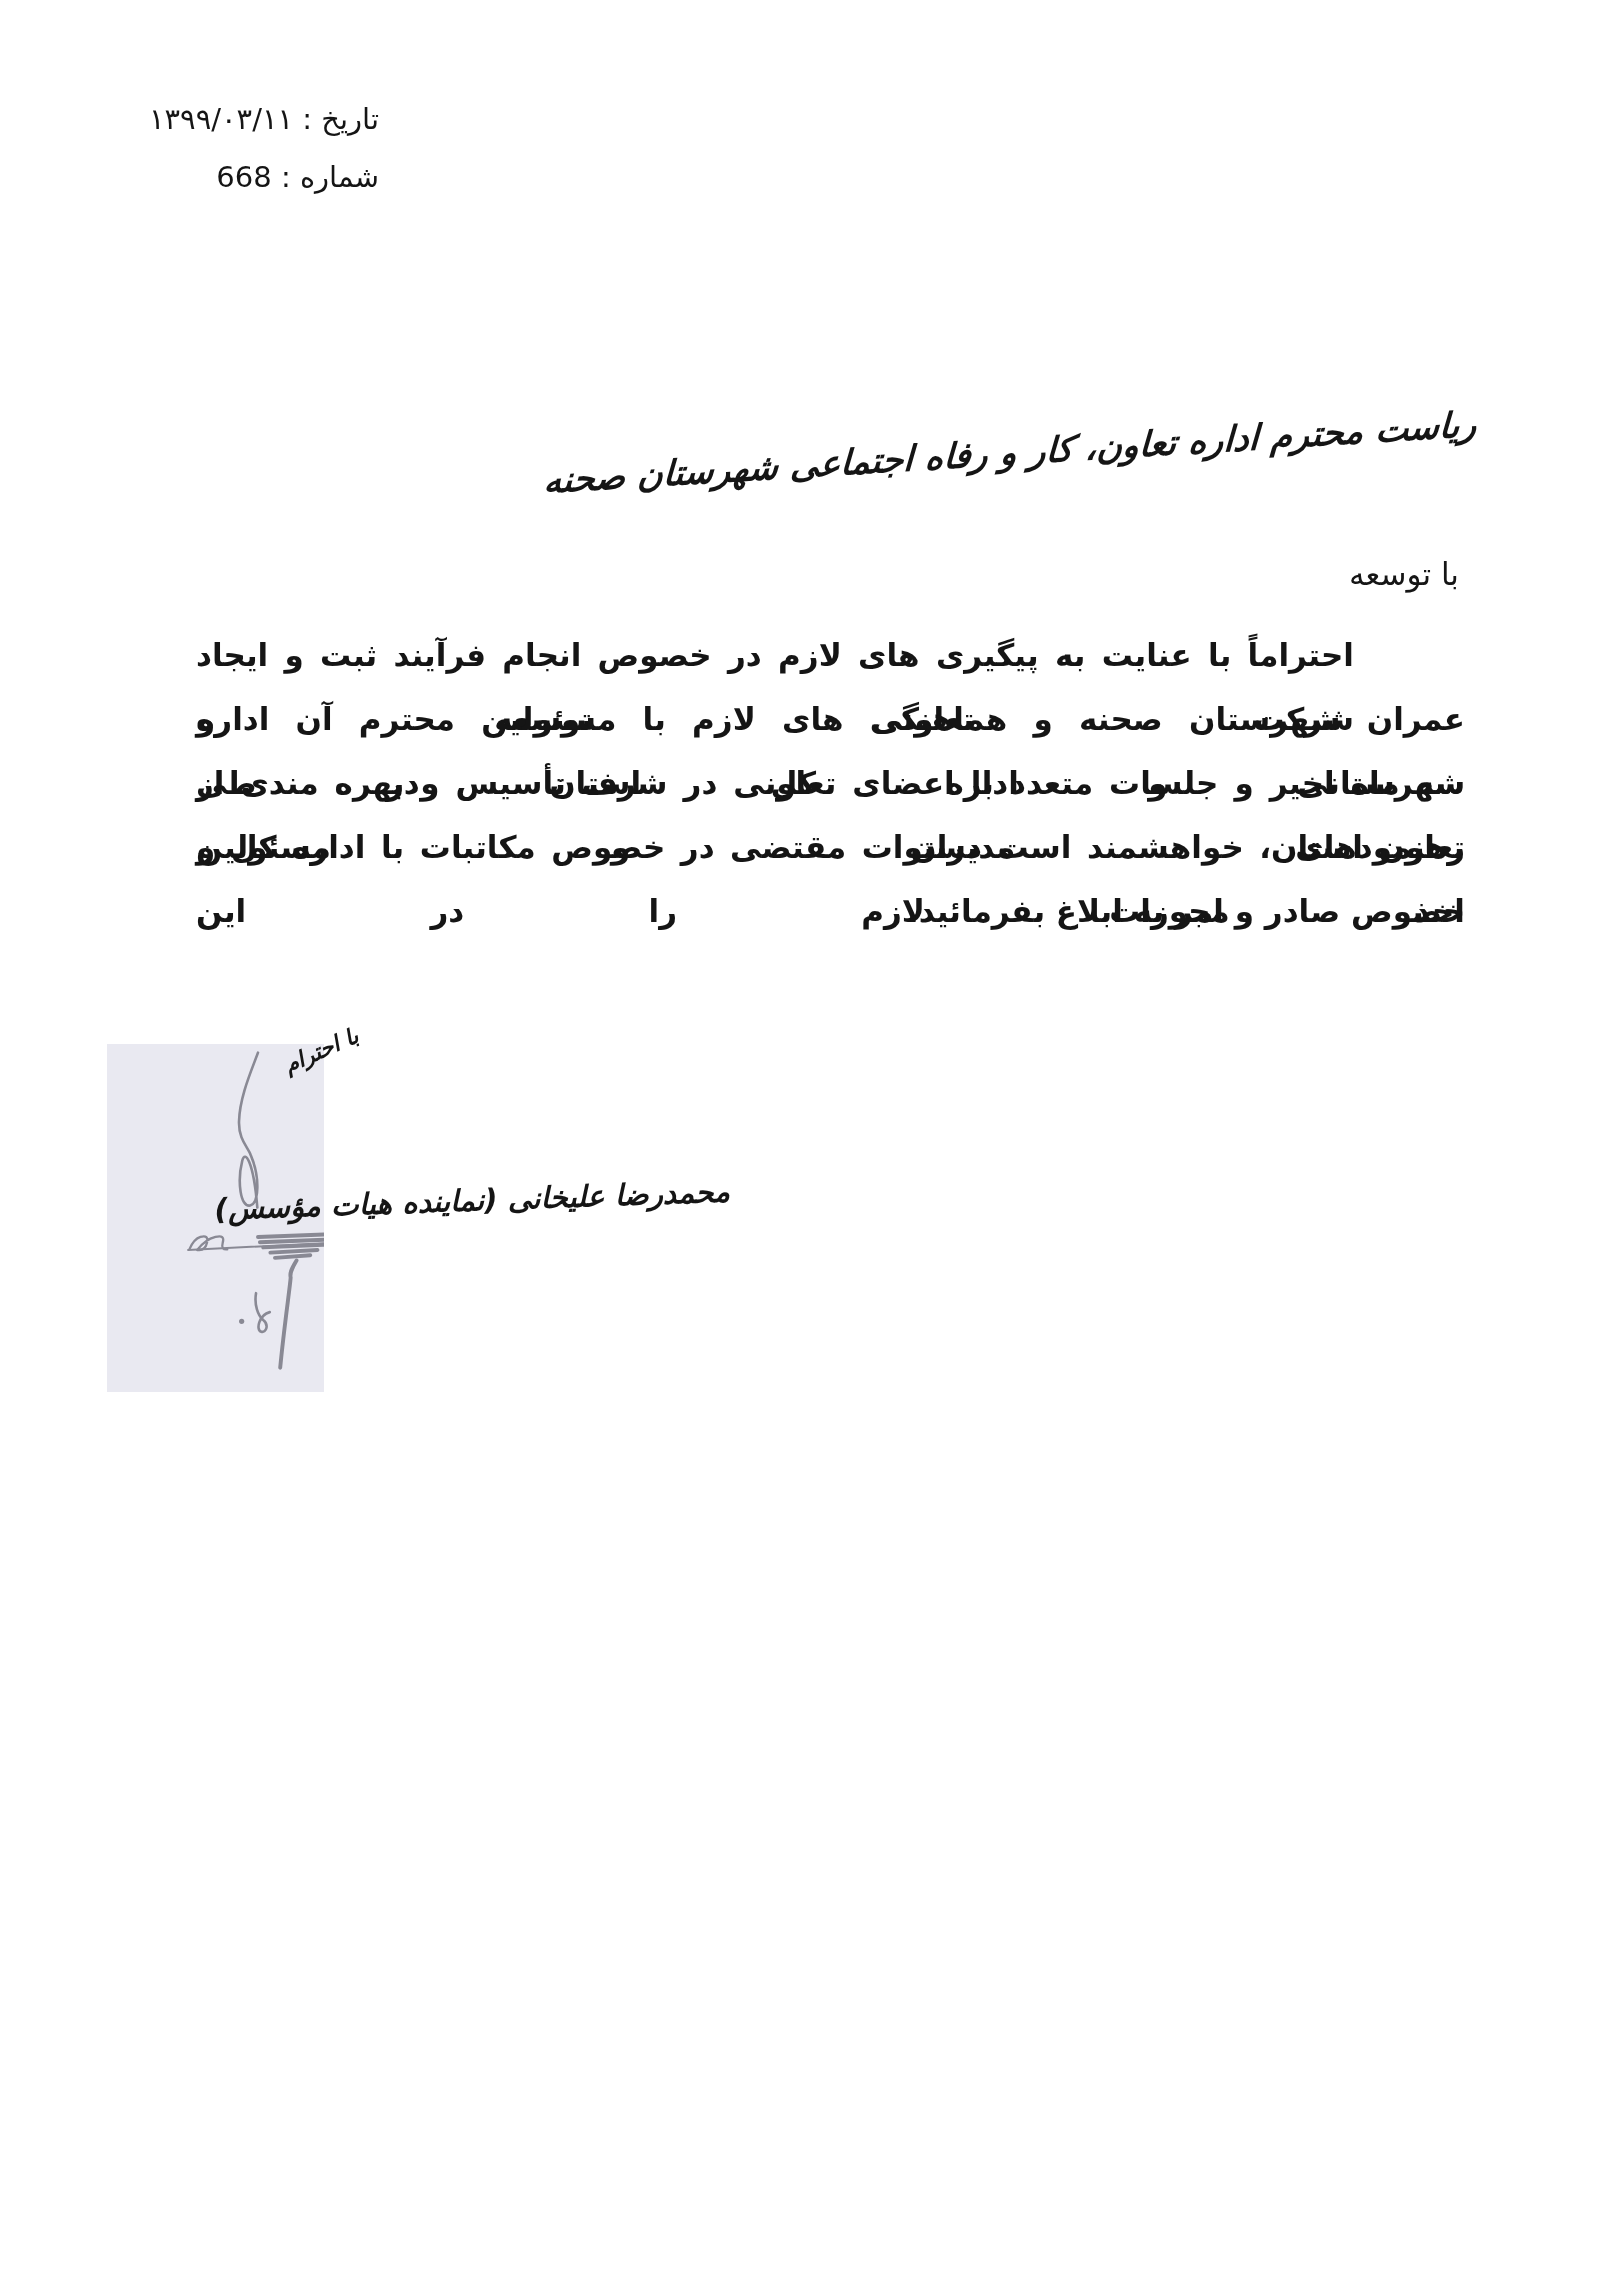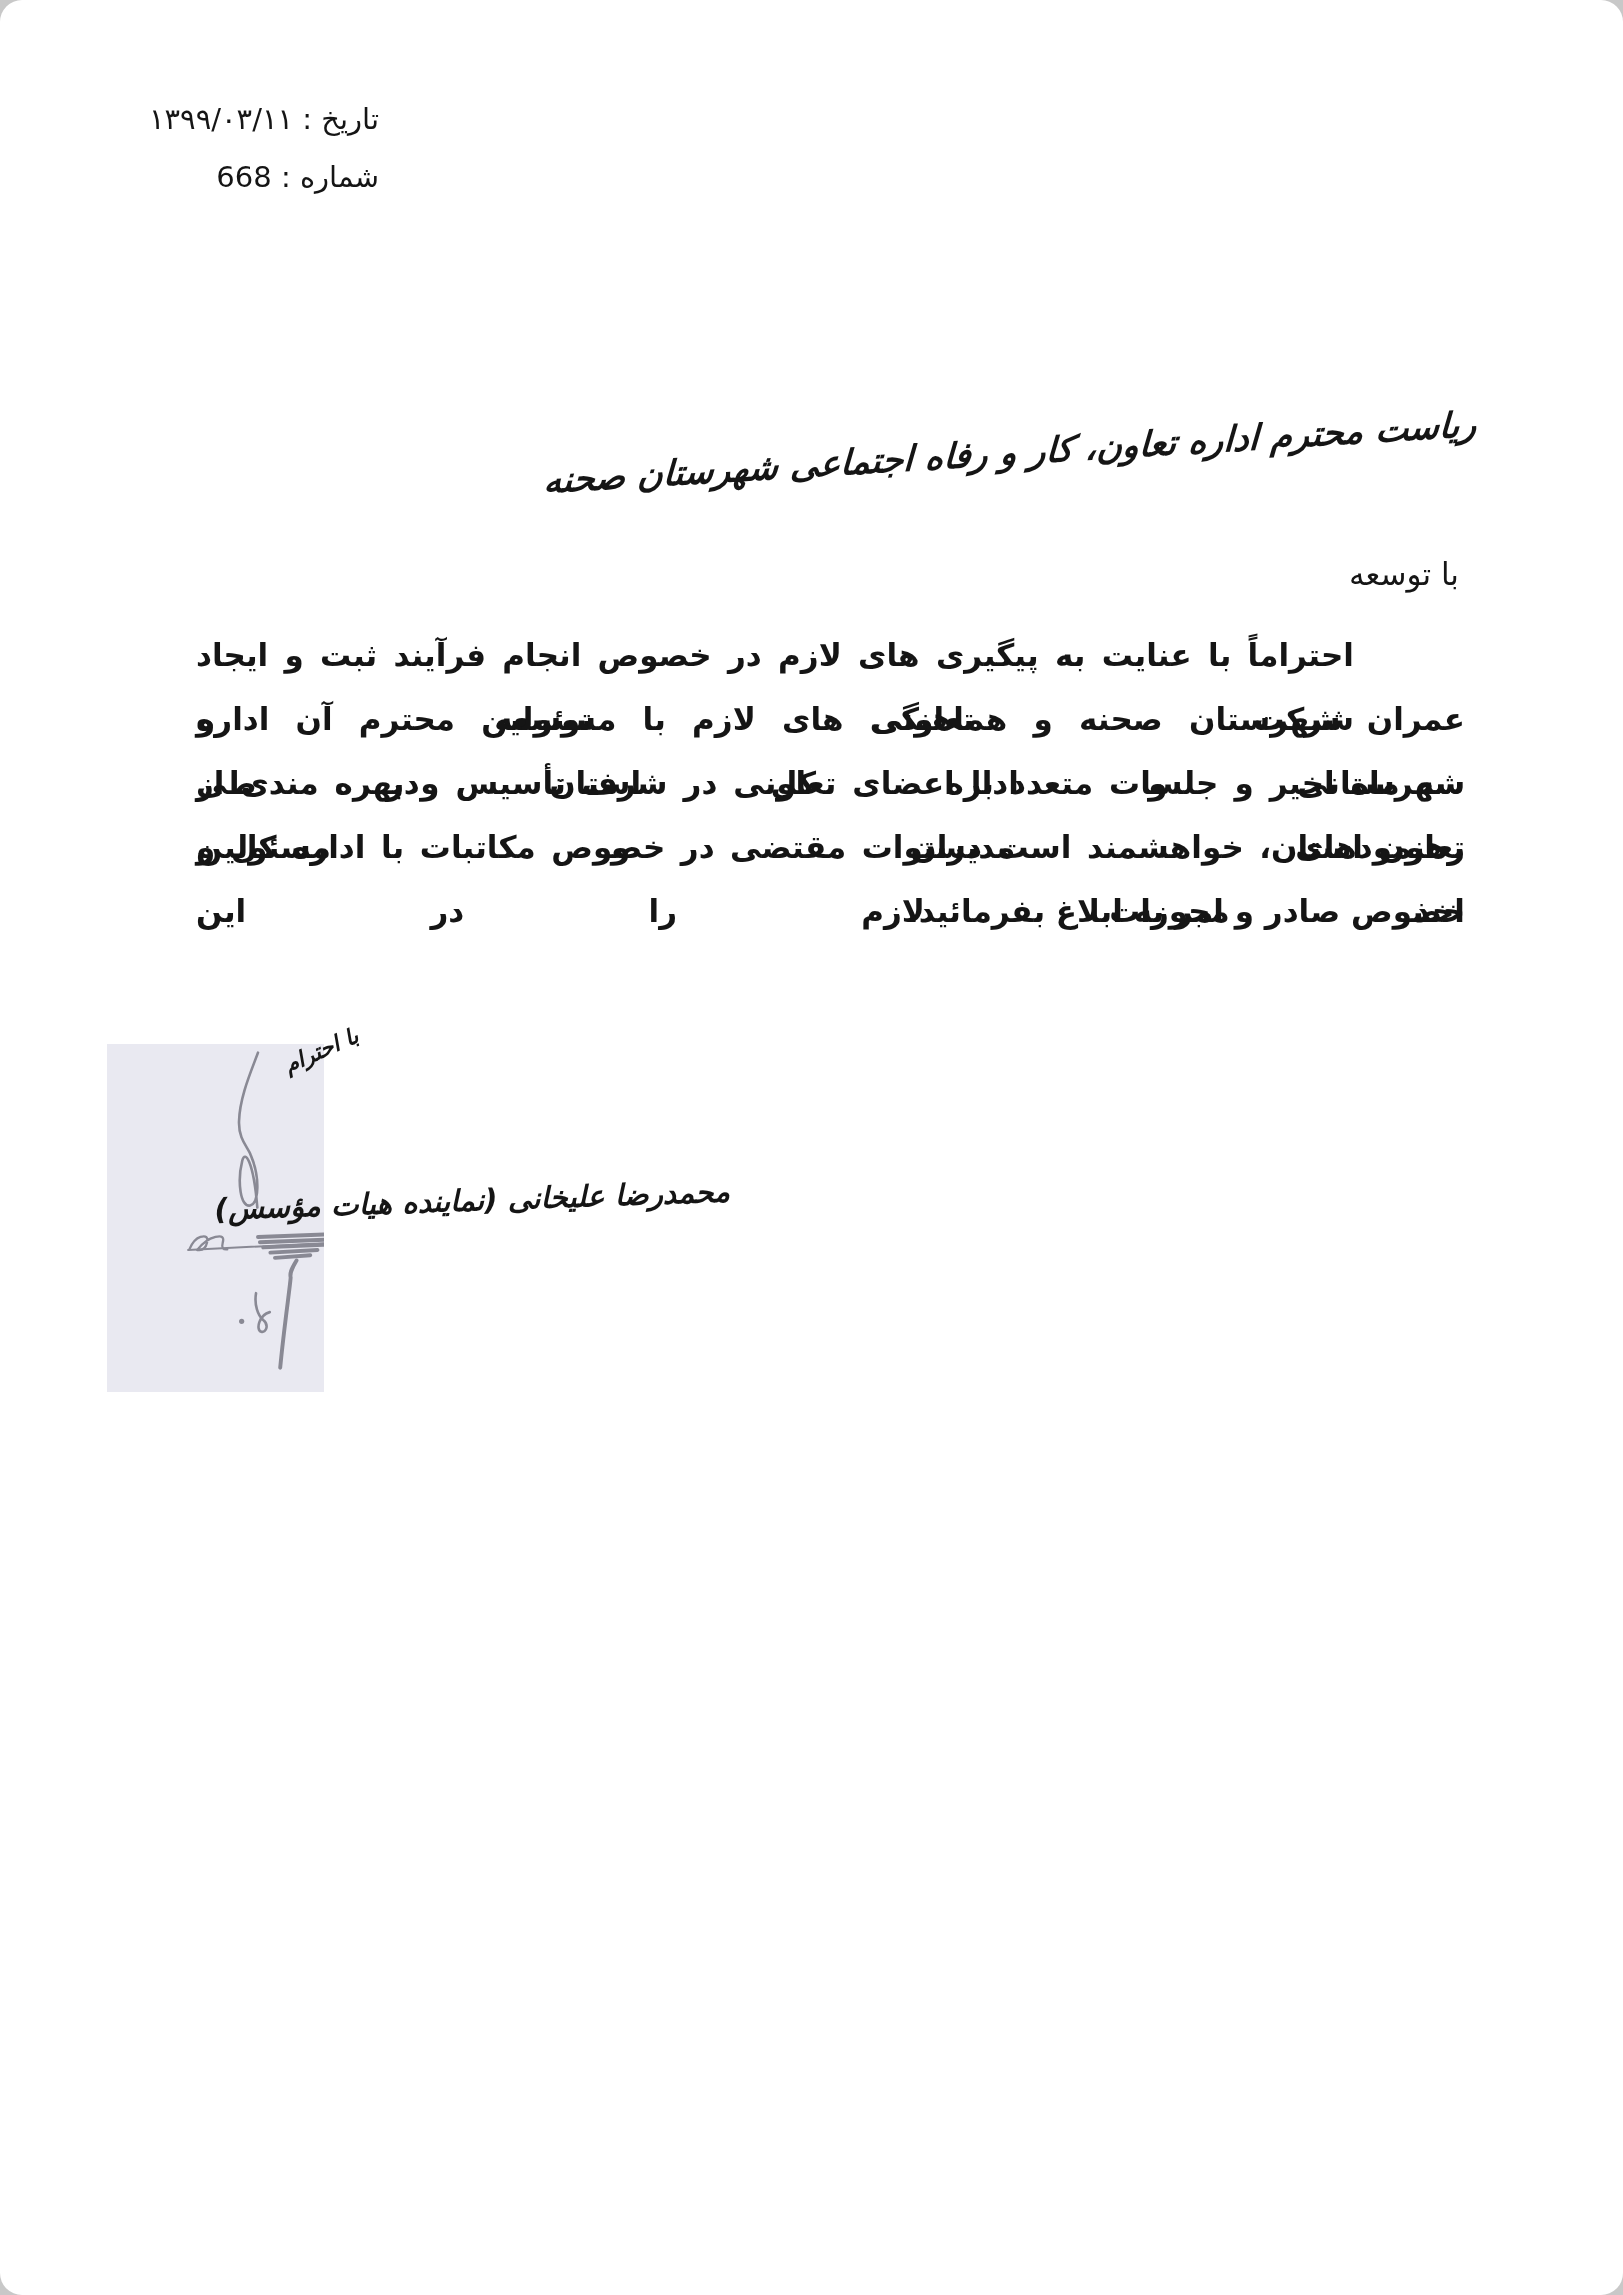--- a/index.html
+++ b/index.html
@@ -4,21 +4,20 @@
 <style>
   html, body { margin: 0; padding: 0; background: #c8c8c8; }
   .page {
     position: relative;
     width: 1623px;
     height: 2295px;
     background: #ffffff;
     font-family: "DejaVu Sans", sans-serif;
     color: #151515;
     overflow: hidden;
-    border-radius: 22px;
   }
   
   .meta-block {
     position: absolute;
     top: 90px;
     left: 157px;
     width: 222px;
     direction: rtl;
     text-align: right;
     font-size: 29px;

